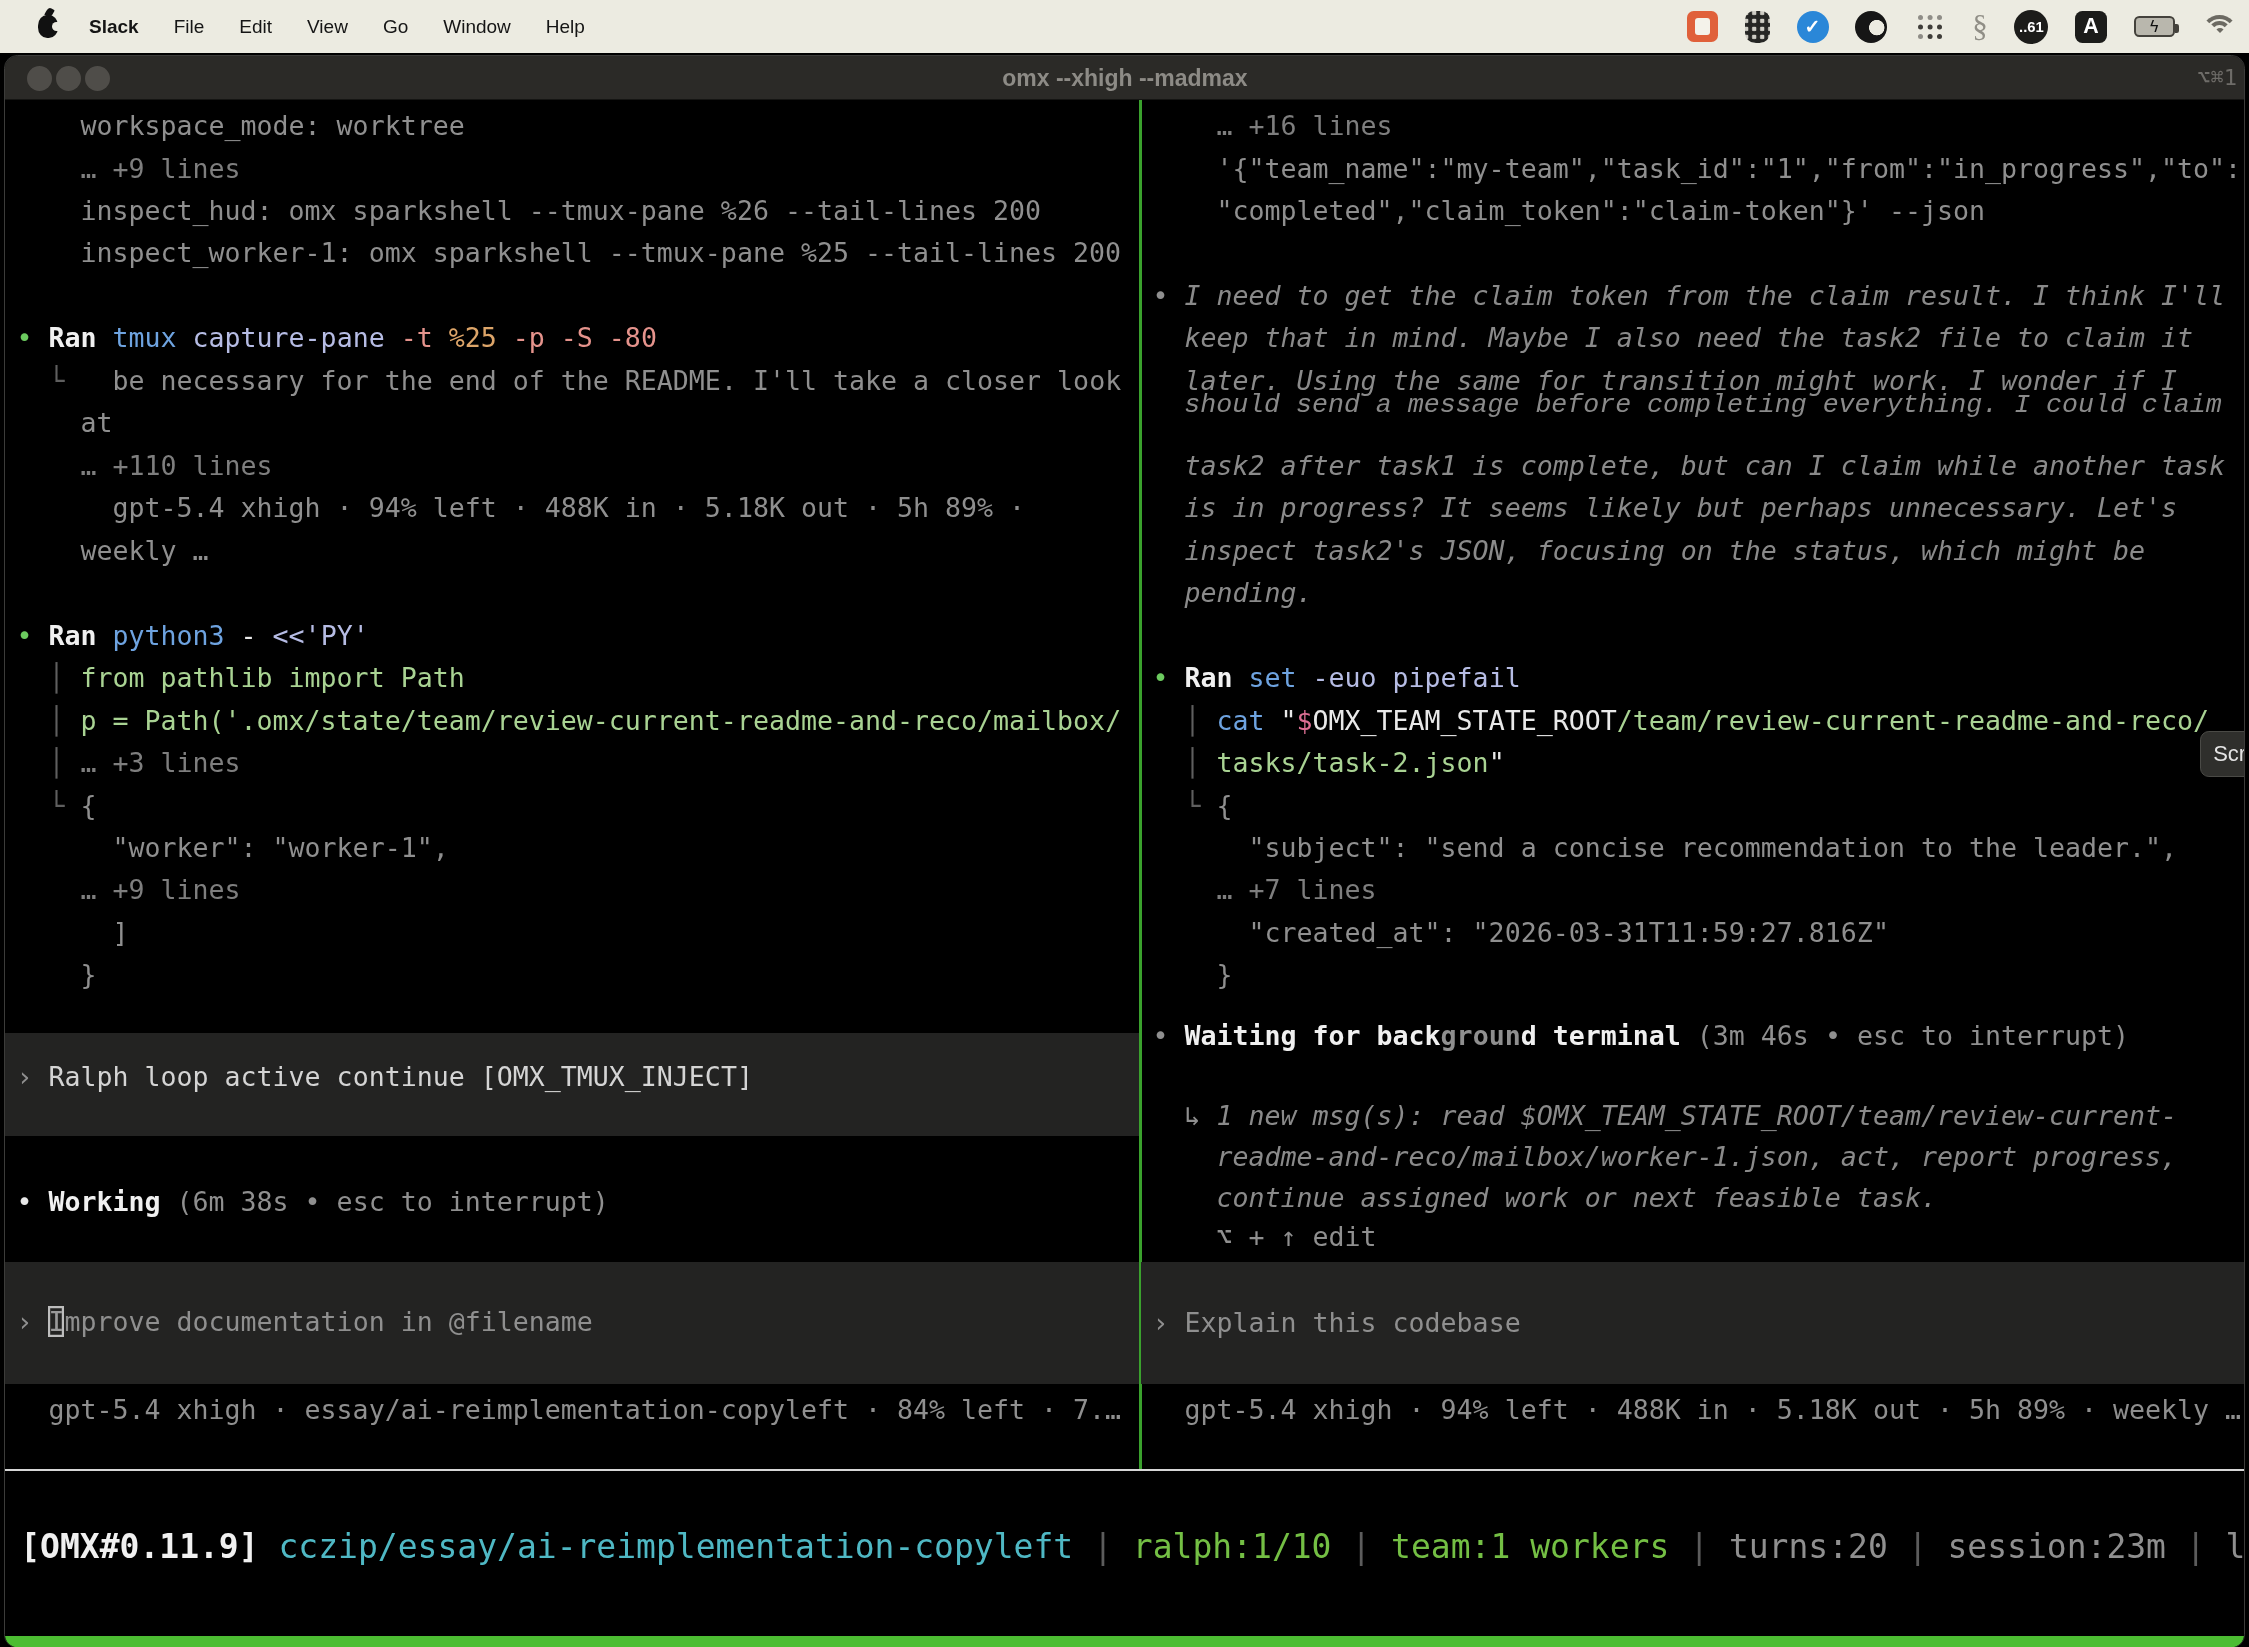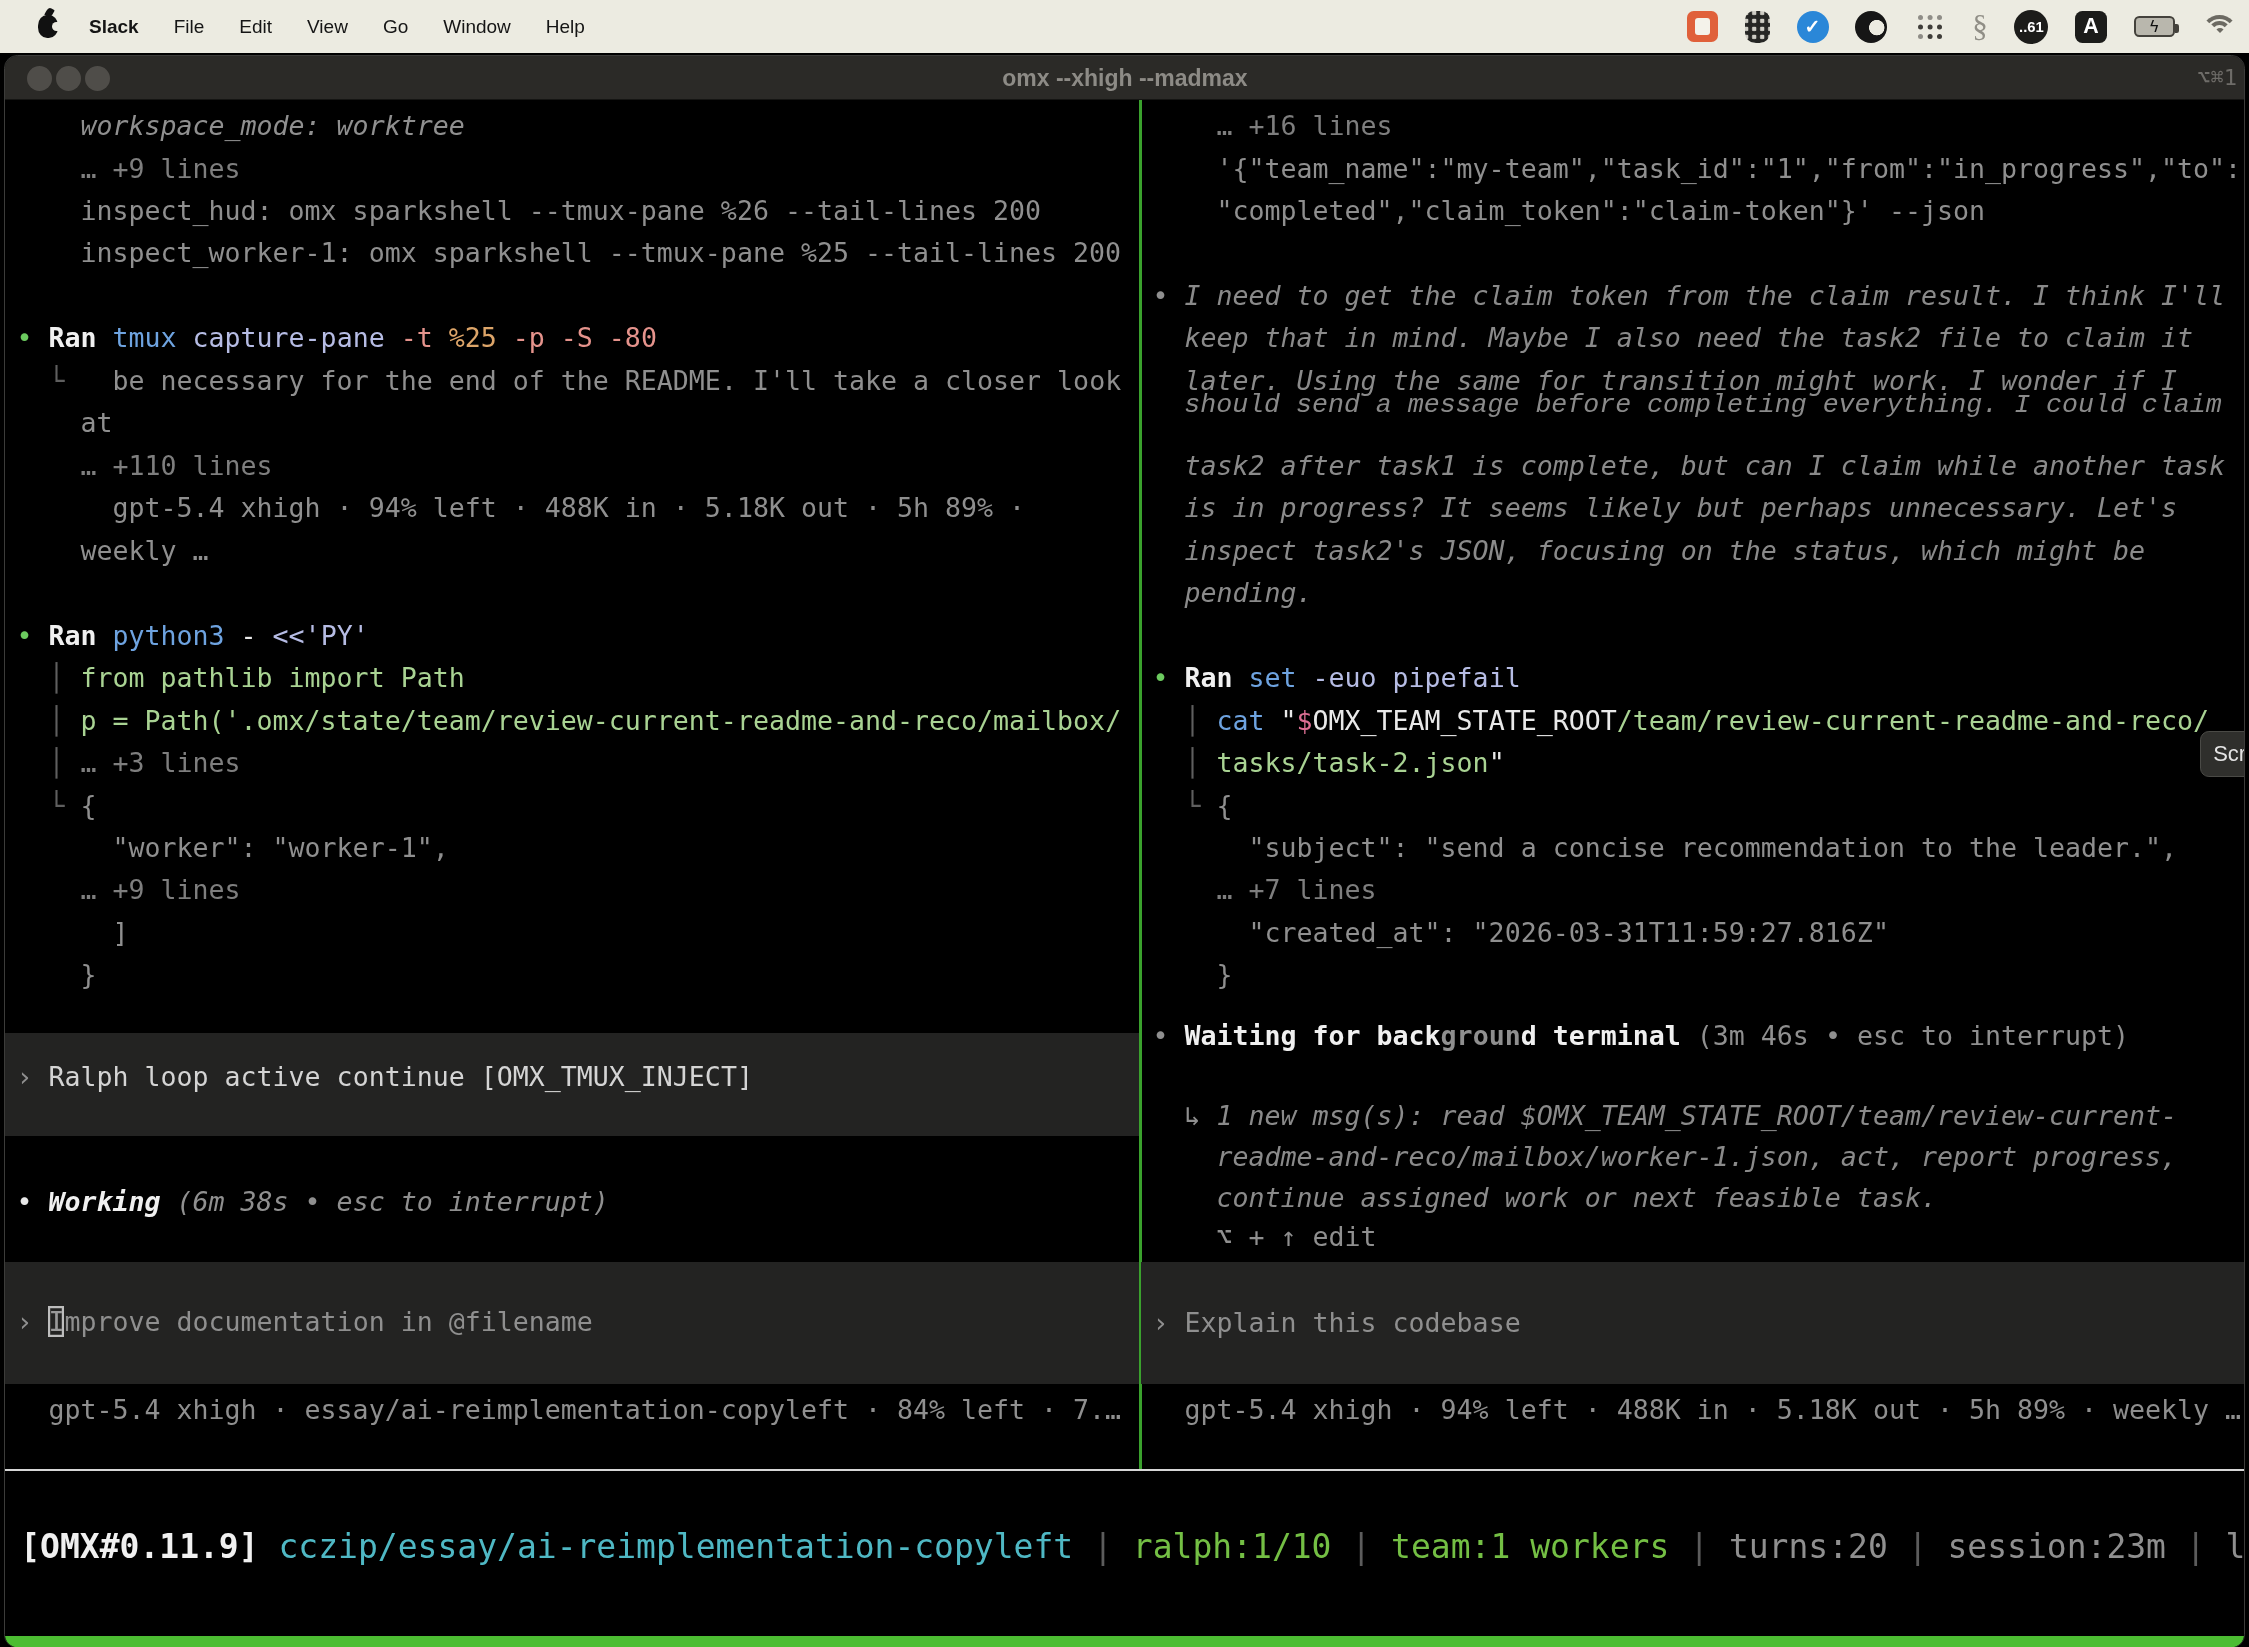--- a/index.html
+++ b/index.html
@@ -142,41 +142,41 @@
     <span class="tl" style="left:51px"></span>
     <span class="tl" style="left:80px"></span>
     <div id="win-title">omx --xhigh --madmax</div>
     <div id="win-shortcut">⌥⌘1</div>
   </div>
 
   <div id="term">
     <div class="pane" id="pane-left">
         <div class="band" style="top: 933px; height: 103px;"></div>
         <div class="band" style="top: 1162px; height: 122px;"></div>
-        <div class="line" style="top: 4.4px; font-style: italic;"><span class="c-g">    workspace_mode: worktree</span></div>
+        <div class="line" style="top: 4.4px;"><span class="c-g">    workspace_mode: worktree</span></div>
         <div class="line" style="top: 47px;"><span class="c-dim">    … +9 lines</span></div>
         <div class="line" style="top: 89px;"><span class="c-g">    inspect_hud: omx sparkshell --tmux-pane %26 --tail-lines 200</span></div>
         <div class="line" style="top: 131px;"><span class="c-g">    inspect_worker-1: omx sparkshell --tmux-pane %25 --tail-lines 200</span></div>
         <div class="line" style="top: 216px;"><span class="c-grn">• </span><span class="c-wb">Ran </span><span class="c-blu">tmux </span><span class="c-peri">capture-pane </span><span class="c-flag">-t </span><span class="c-org">%25 </span><span class="c-flag">-p </span><span class="c-flag">-S </span><span class="c-flag">-80</span></div>
         <div class="line" style="top: 259px;"><span class="c-guide">  └   </span><span class="c-g">be necessary for the end of the README. I'll take a closer look</span></div>
         <div class="line" style="top: 301px;"><span class="c-g">    at</span></div>
         <div class="line" style="top: 344px;"><span class="c-dim">    … +110 lines</span></div>
         <div class="line" style="top: 386px;"><span class="c-g">      gpt-5.4 xhigh · 94% left · 488K in · 5.18K out · 5h 89% ·</span></div>
         <div class="line" style="top: 429px;"><span class="c-g">    weekly …</span></div>
         <div class="line" style="top: 514px;"><span class="c-grn">• </span><span class="c-wb">Ran </span><span class="c-blu">python3 </span><span class="c-w">- </span><span class="c-peri">&lt;&lt;'PY'</span></div>
         <div class="line" style="top: 556px;"><span class="c-guide">  │ </span><span class="c-code">from pathlib import Path</span></div>
         <div class="line" style="top: 599px;"><span class="c-guide">  │ </span><span class="c-code">p = Path('.omx/state/team/review-current-readme-and-reco/mailbox/</span></div>
         <div class="line" style="top: 641px;"><span class="c-guide">  │ </span><span class="c-dim">… +3 lines</span></div>
         <div class="line" style="top: 684px;"><span class="c-guide">  └ </span><span class="c-g">{</span></div>
         <div class="line" style="top: 726px;"><span class="c-g">      "worker": "worker-1",</span></div>
         <div class="line" style="top: 768px;"><span class="c-dim">    … +9 lines</span></div>
         <div class="line" style="top: 811px;"><span class="c-g">      ]</span></div>
         <div class="line" style="top: 853px;"><span class="c-g">    }</span></div>
         <div class="line" style="top: 955px;"><span class="c-g">› </span><span class="c-lg">Ralph loop active continue [OMX_TMUX_INJECT]</span></div>
-        <div class="line" style="top: 1080px; font-style: italic;"><span class="c-w">• </span><span class="c-wb">Working</span><span class="c-g"> (6m 38s • esc to interrupt)</span></div>
+        <div class="line" style="top: 1080px;"><span class="c-w">• </span><span class="c-wb">Working</span><span class="c-g"> (6m 38s • esc to interrupt)</span></div>
         <div class="line" style="top: 1200px;"><span class="c-g">› </span><span class="c-cur">I</span><span class="c-g">mprove documentation in @filename</span></div>
         <div class="line" style="top: 1288px;"><span class="c-g">  gpt-5.4 xhigh · essay/ai-reimplementation-copyleft · 84% left · 7.…</span></div>
       </div>
     <div id="divider-v"></div>
     <div class="pane" id="pane-right">
         <div class="band" style="top: 1162px; height: 122px;"></div>
         <div class="line" style="top: 4.4px;"><span class="c-dim">    … +16 lines</span></div>
         <div class="line" style="top: 47px;"><span class="c-g">    '{"team_name":"my-team","task_id":"1","from":"in_progress","to":</span></div>
         <div class="line" style="top: 89px;"><span class="c-g">    "completed","claim_token":"claim-token"}' --json</span></div>
         <div class="line" style="top: 174px;"><span class="c-g">• </span><span class="c-it">I need to get the claim token from the claim result. I think I'll</span></div>

